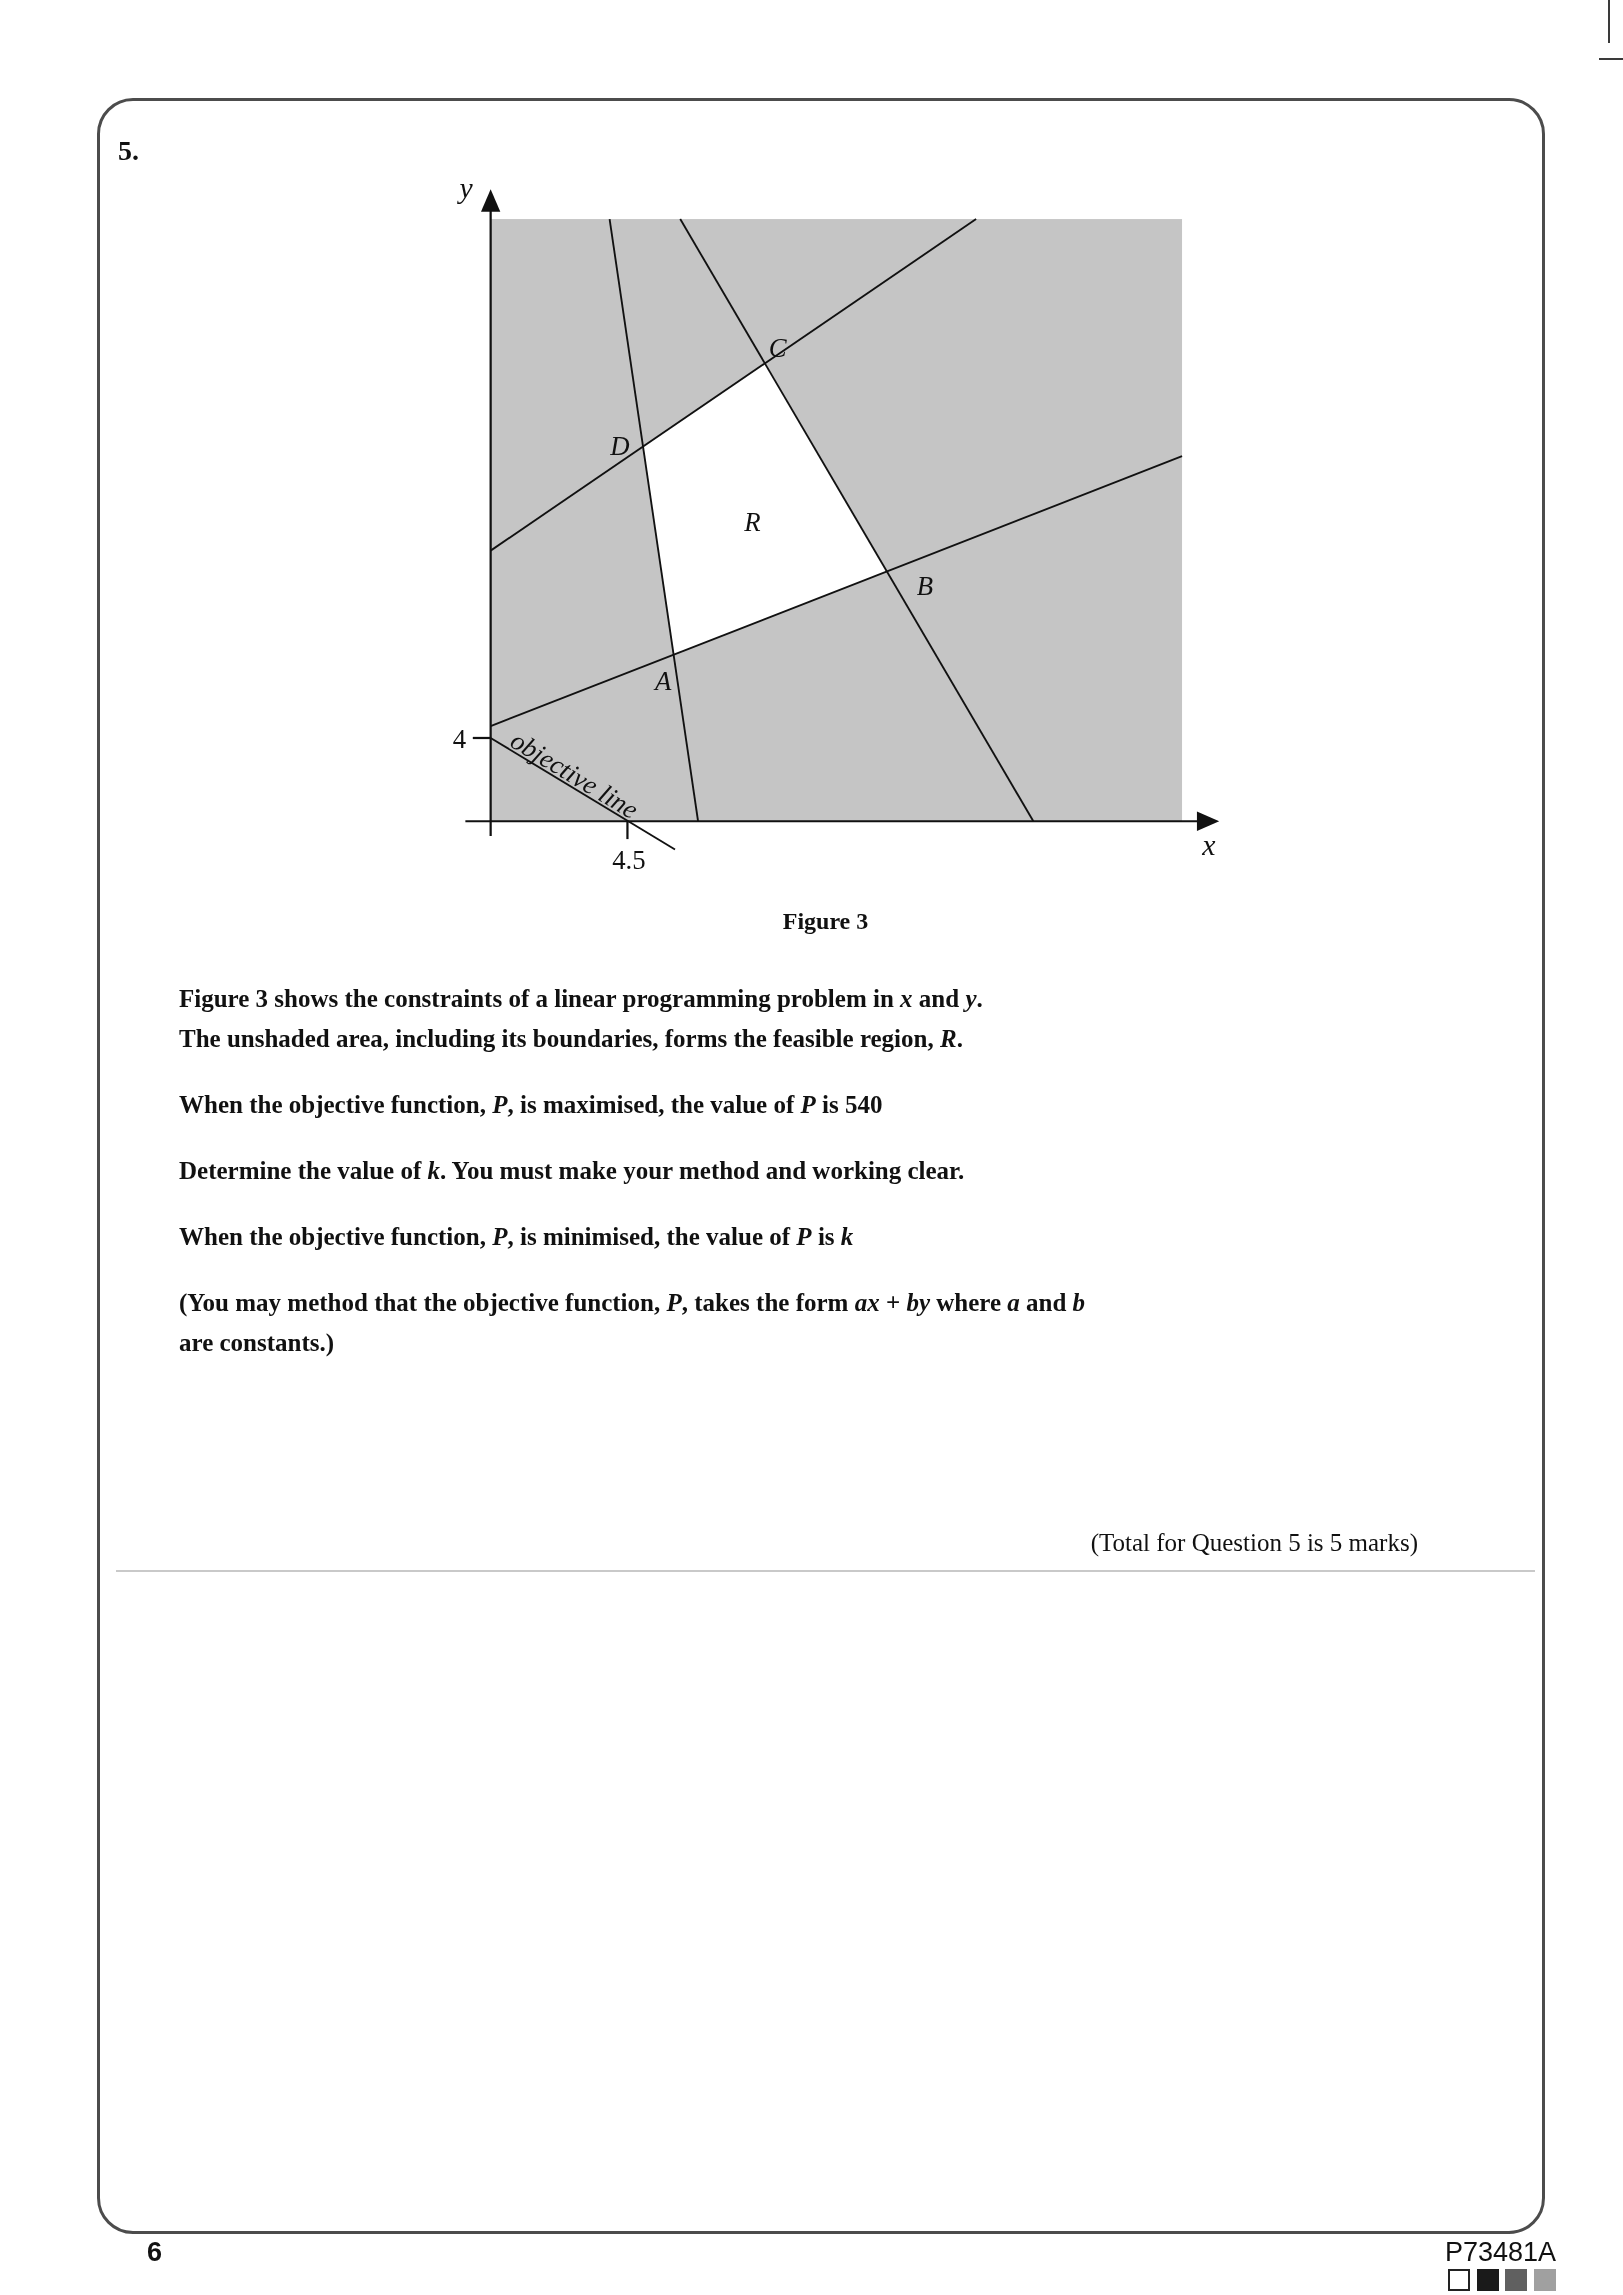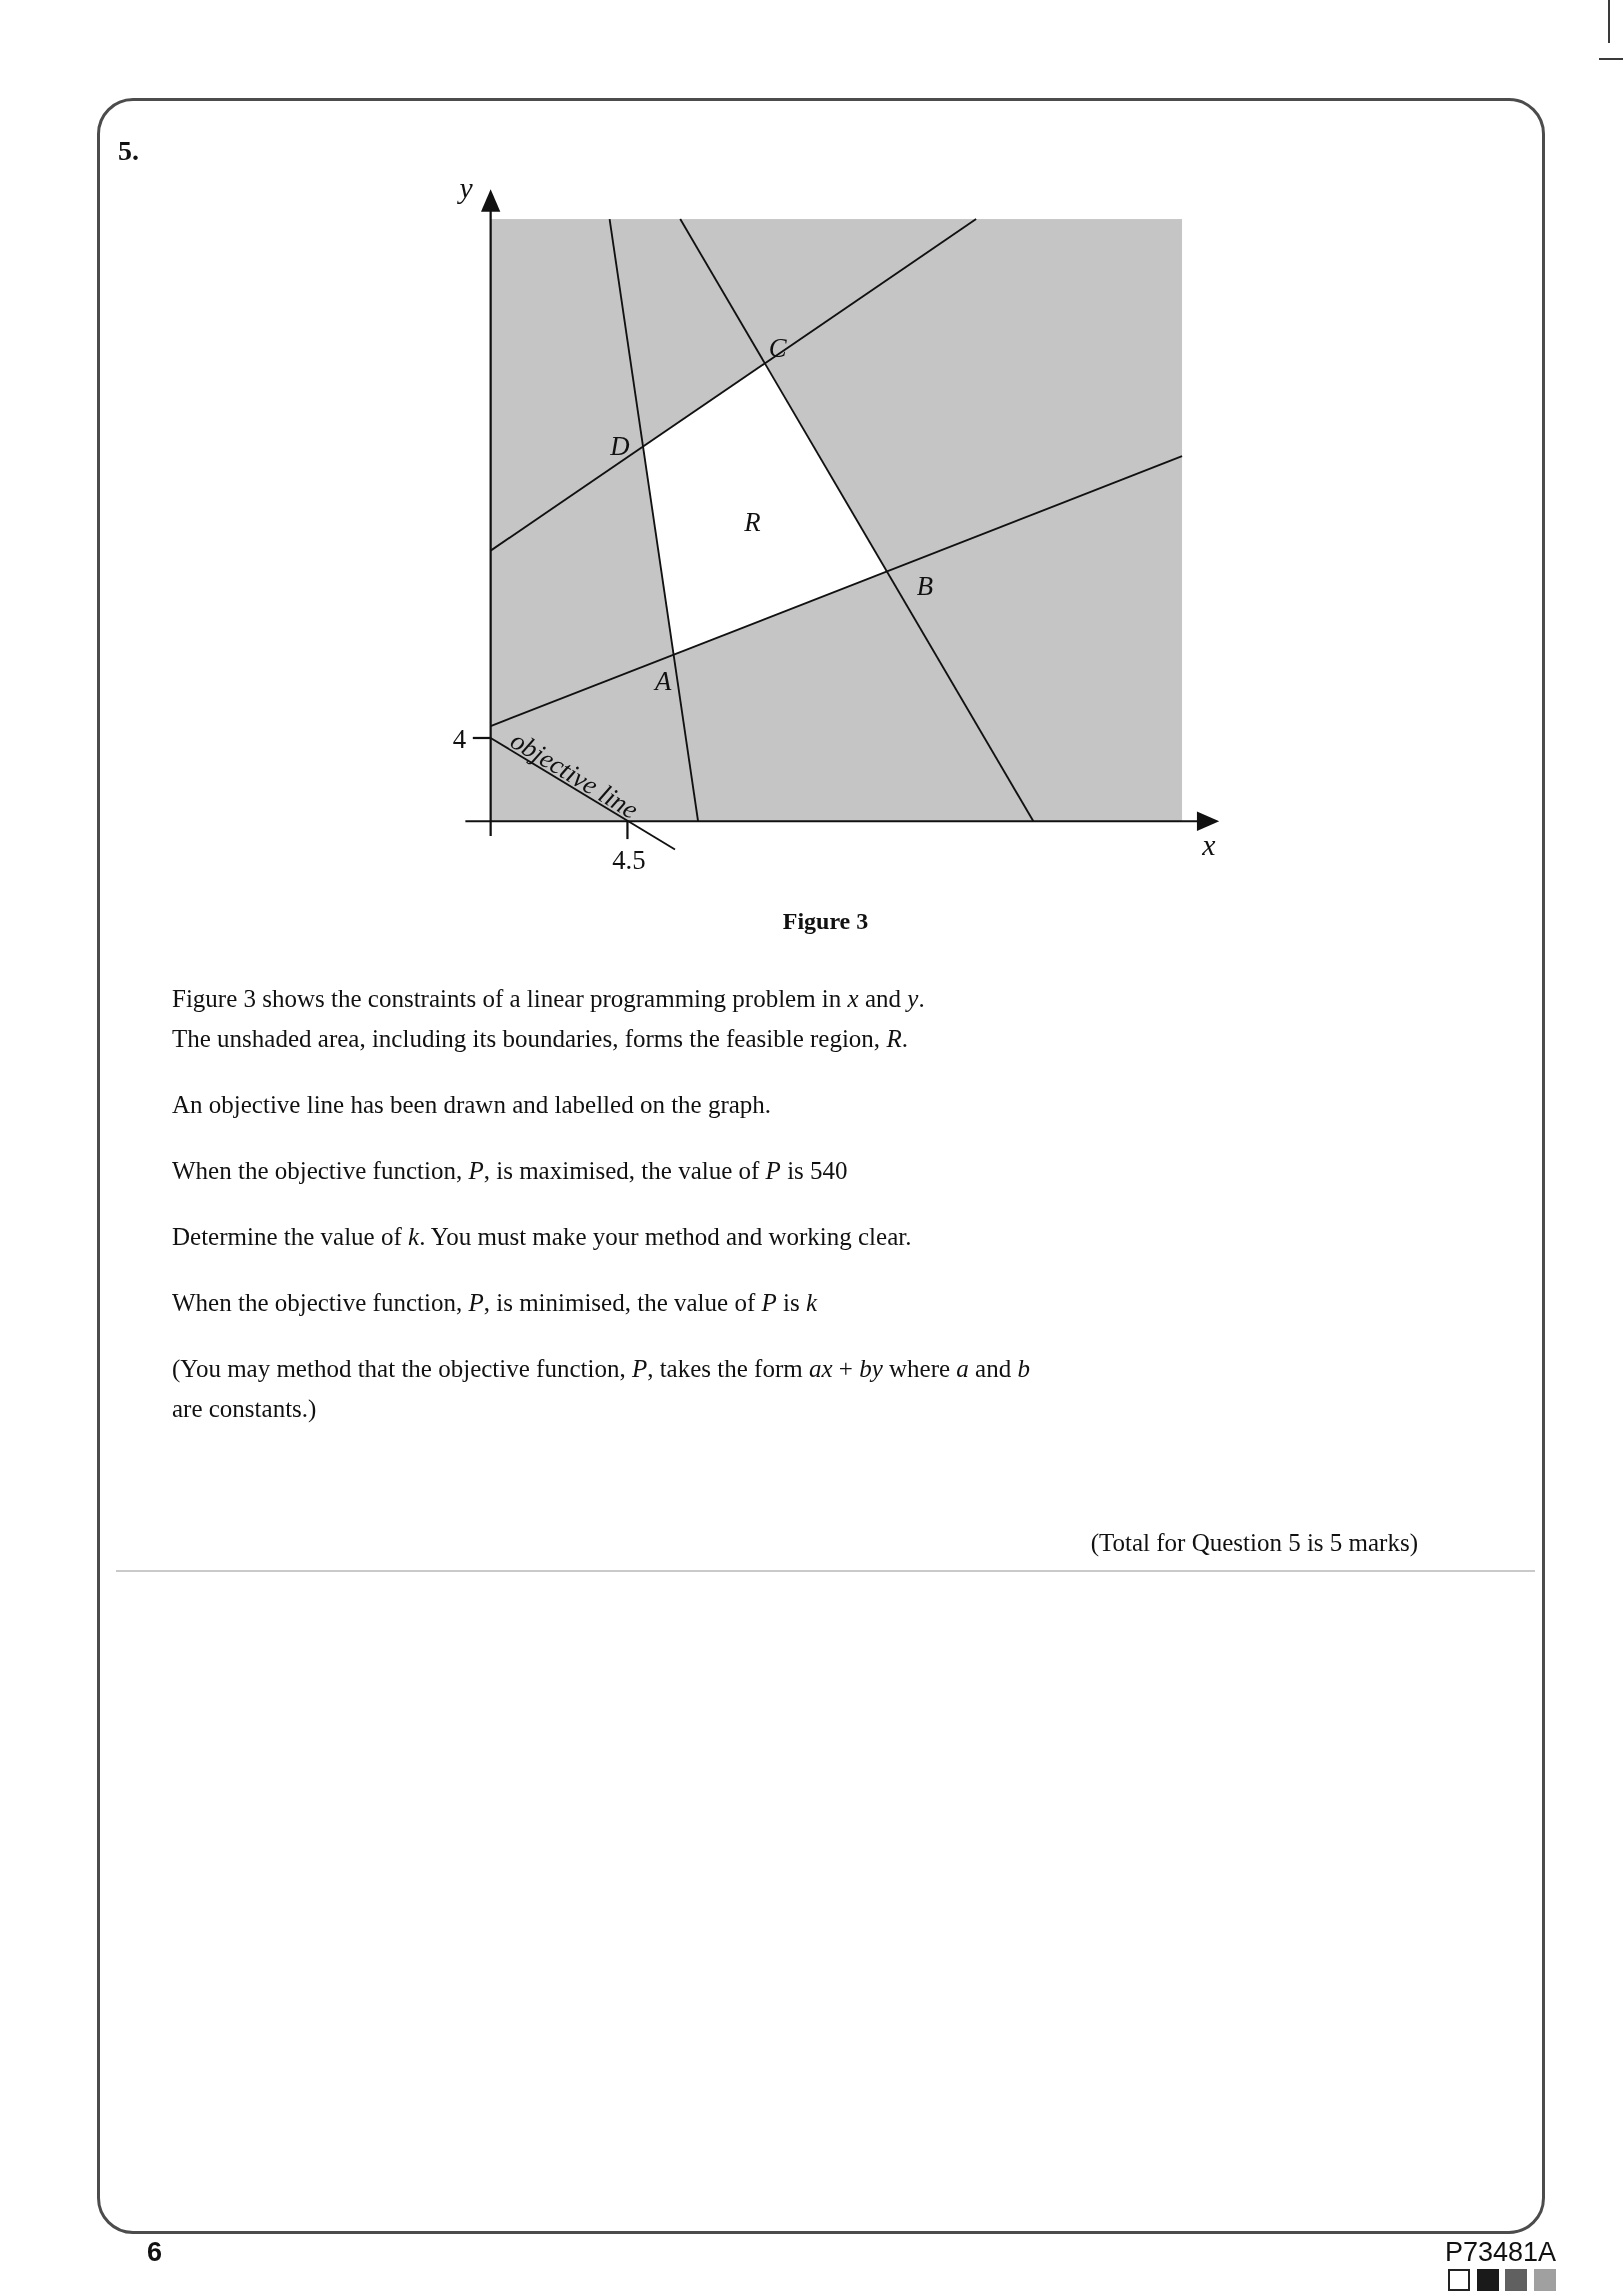--- a/index.html
+++ b/index.html
@@ -42,23 +42,24 @@
   }
   svg text {
     font-family: "Liberation Serif", serif;
     font-size: 36px;
     fill: #111111;
   }
   svg text.ital { font-style: italic; }
   svg text.axis-label { font-size: 40px; }
   .body-text {
     position: absolute;
-    left: 172px; top: 979px;
+    left: 179px; top: 979px;
     width: 1247px;
     font-size: 25px;
+    font-weight: bold;
   }
   .body-text p { margin: 0 0 26px 0; line-height: 40px; }
   .var { font-style: italic; }
   .total {
     position: absolute;
     left: 171px; top: 1529px;
     width: 1247px;
     text-align: right;
     font-weight: normal;
     font-size: 25px;
@@ -135,21 +136,20 @@
       <text x="644" y="572" text-anchor="middle" class="ital">B</text>
       <text x="292" y="700" text-anchor="middle" class="ital">A</text>
 
       <text transform="translate(84,774) rotate(31.2)" class="ital">objective line</text>
     </svg>
     <div class="caption">Figure 3</div>
   </div>
 
   <div class="body-text">
       <p><span>Figure 3 shows the constraints of a linear programming problem in </span><span class="var">x</span><span> and </span><span class="var">y</span><span>.</span><br><span>The unshaded area, including its boundaries, forms the feasible region, </span><span class="var">R</span><span>.</span></p>
-      <p><span>An objective line has been drawn and labelled on the graph.</span></p>
       <p><span>When the objective function, </span><span class="var">P</span><span>, is maximised, the value of </span><span class="var">P</span><span> is 540</span></p>
       <p><span>Determine the value of </span><span class="var">k</span><span>. You must make your method and working clear.</span></p>
       <p><span>When the objective function, </span><span class="var">P</span><span>, is minimised, the value of </span><span class="var">P</span><span> is </span><span class="var">k</span></p>
       <p><span>(You may method that the objective function, </span><span class="var">P</span><span>, takes the form </span><span class="var">ax</span><span> + </span><span class="var">by</span><span> where </span><span class="var">a</span><span> and </span><span class="var">b</span><br><span>are constants.)</span></p>
     </div>
 
   <div class="total">(Total for Question 5 is 5 marks)</div>
   <div class="rule"></div>
 
   <div class="footer-left">6</div>

